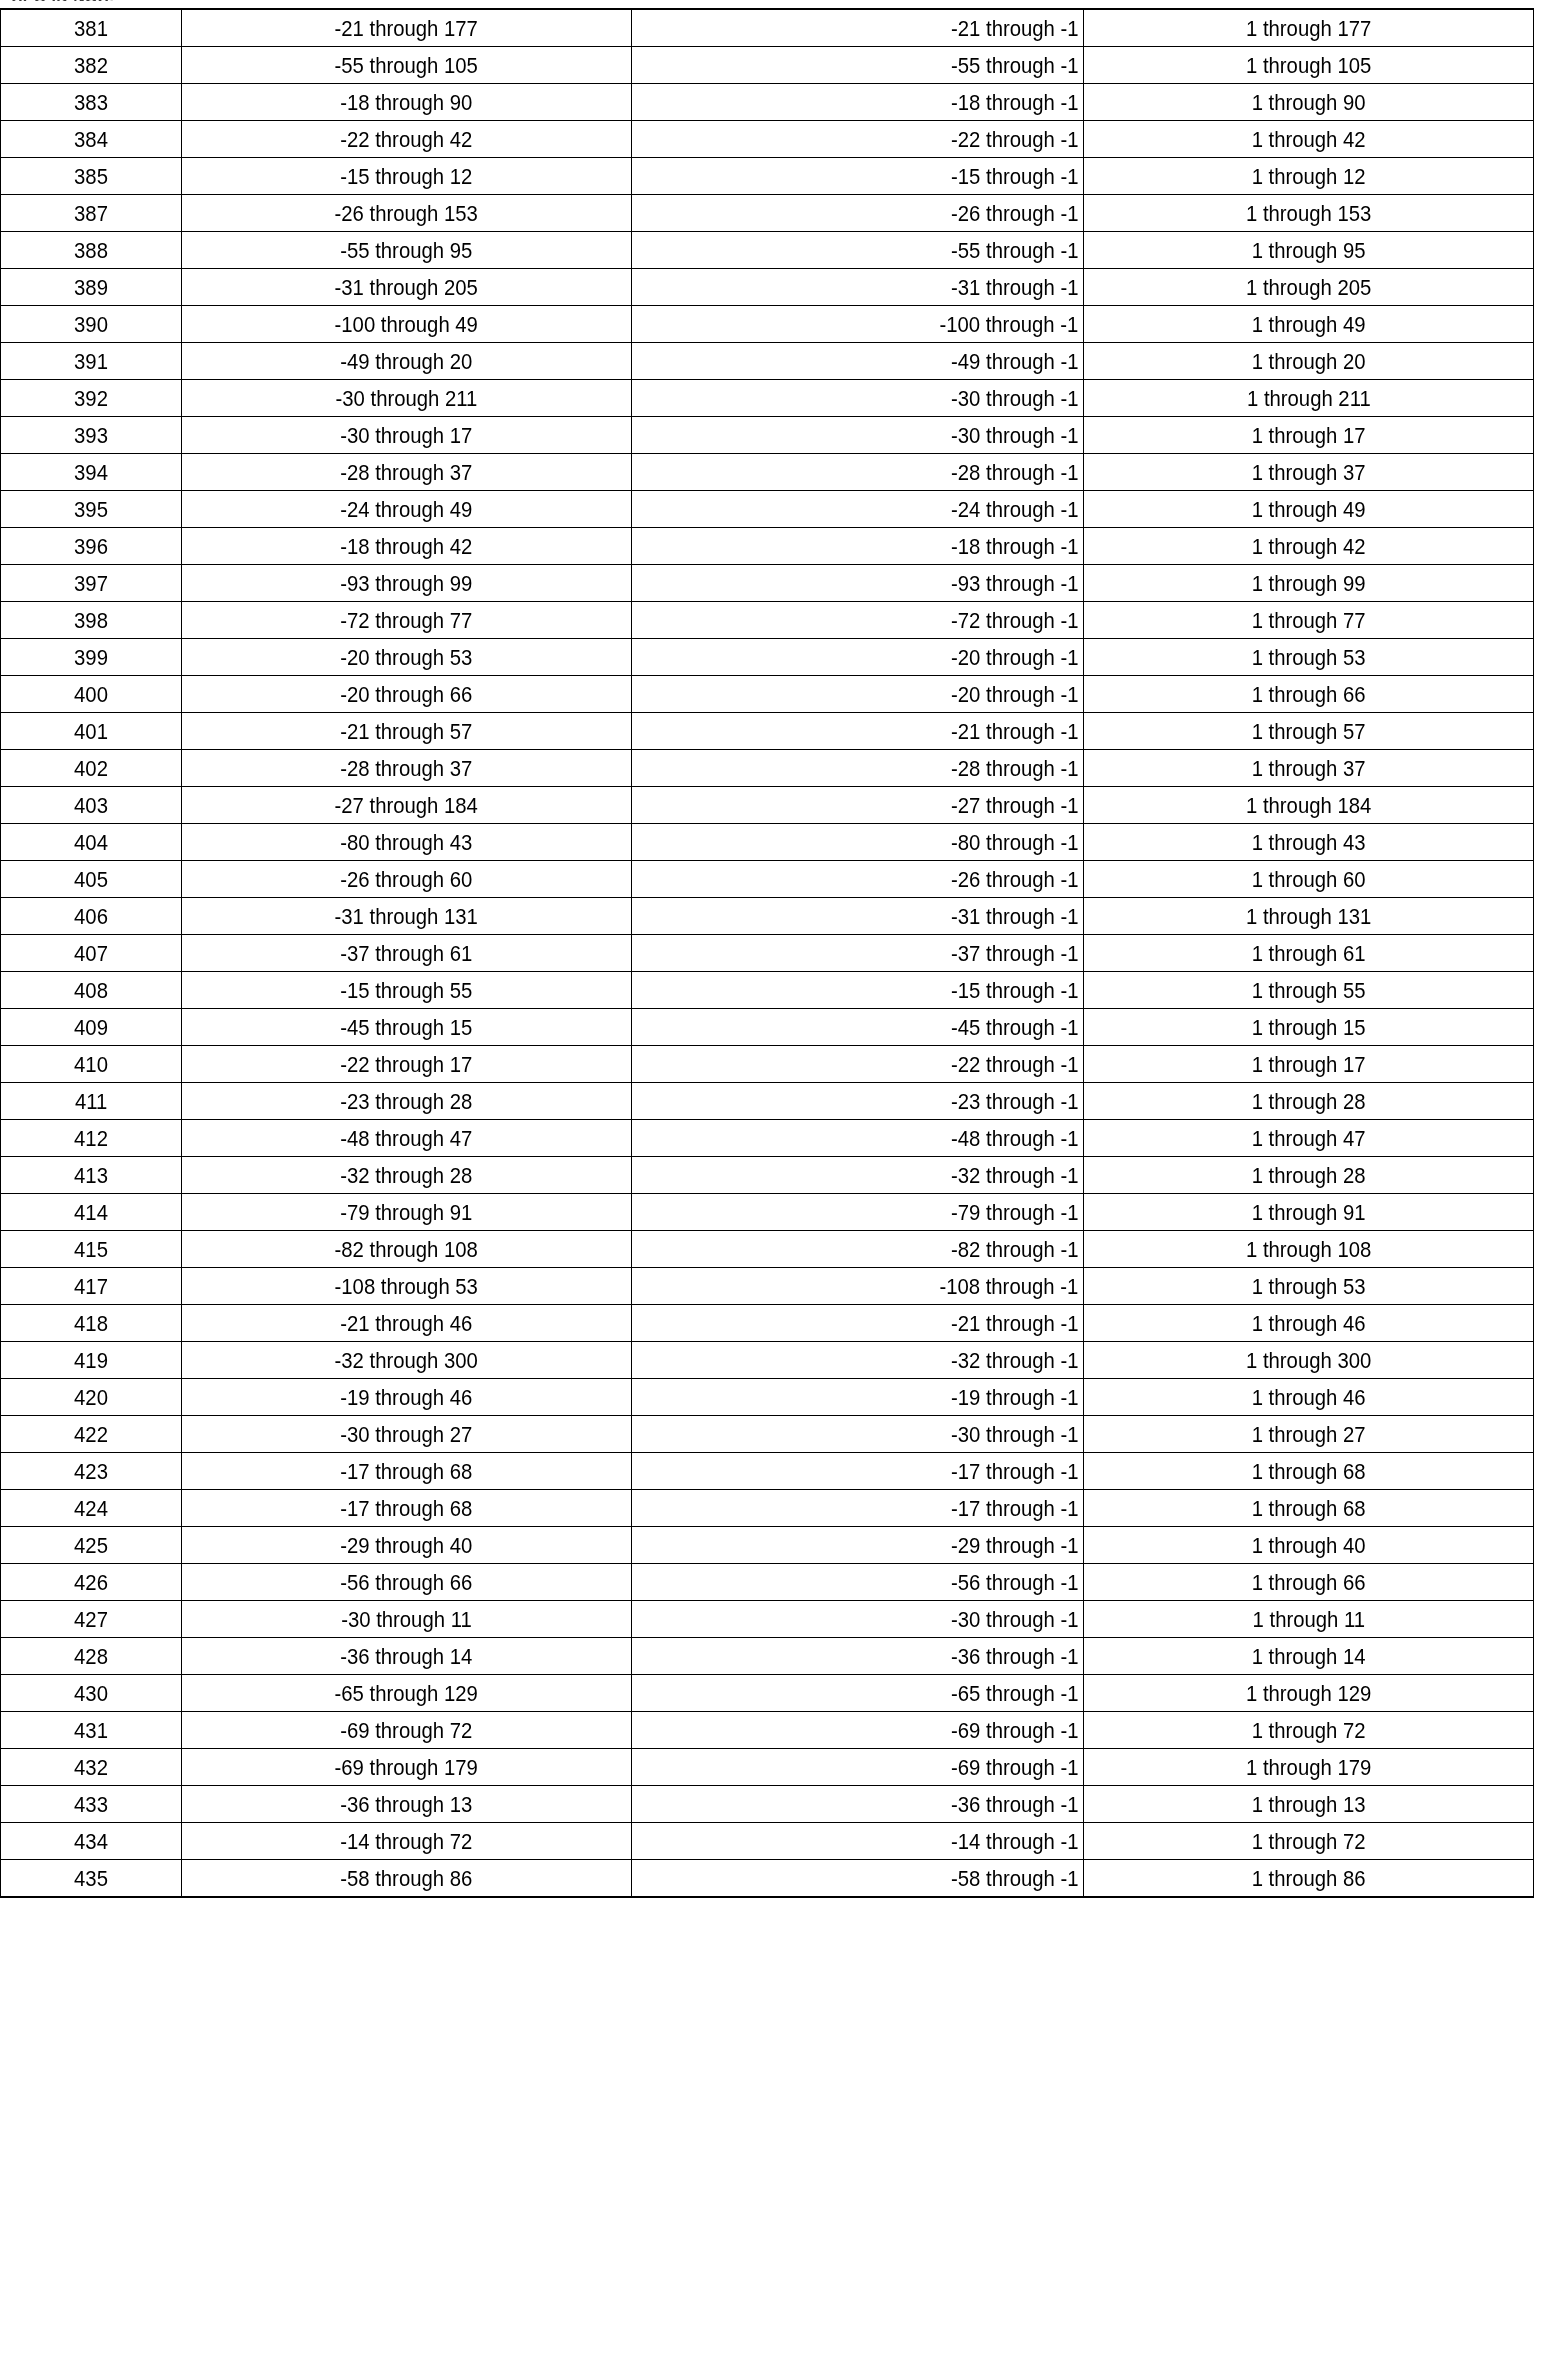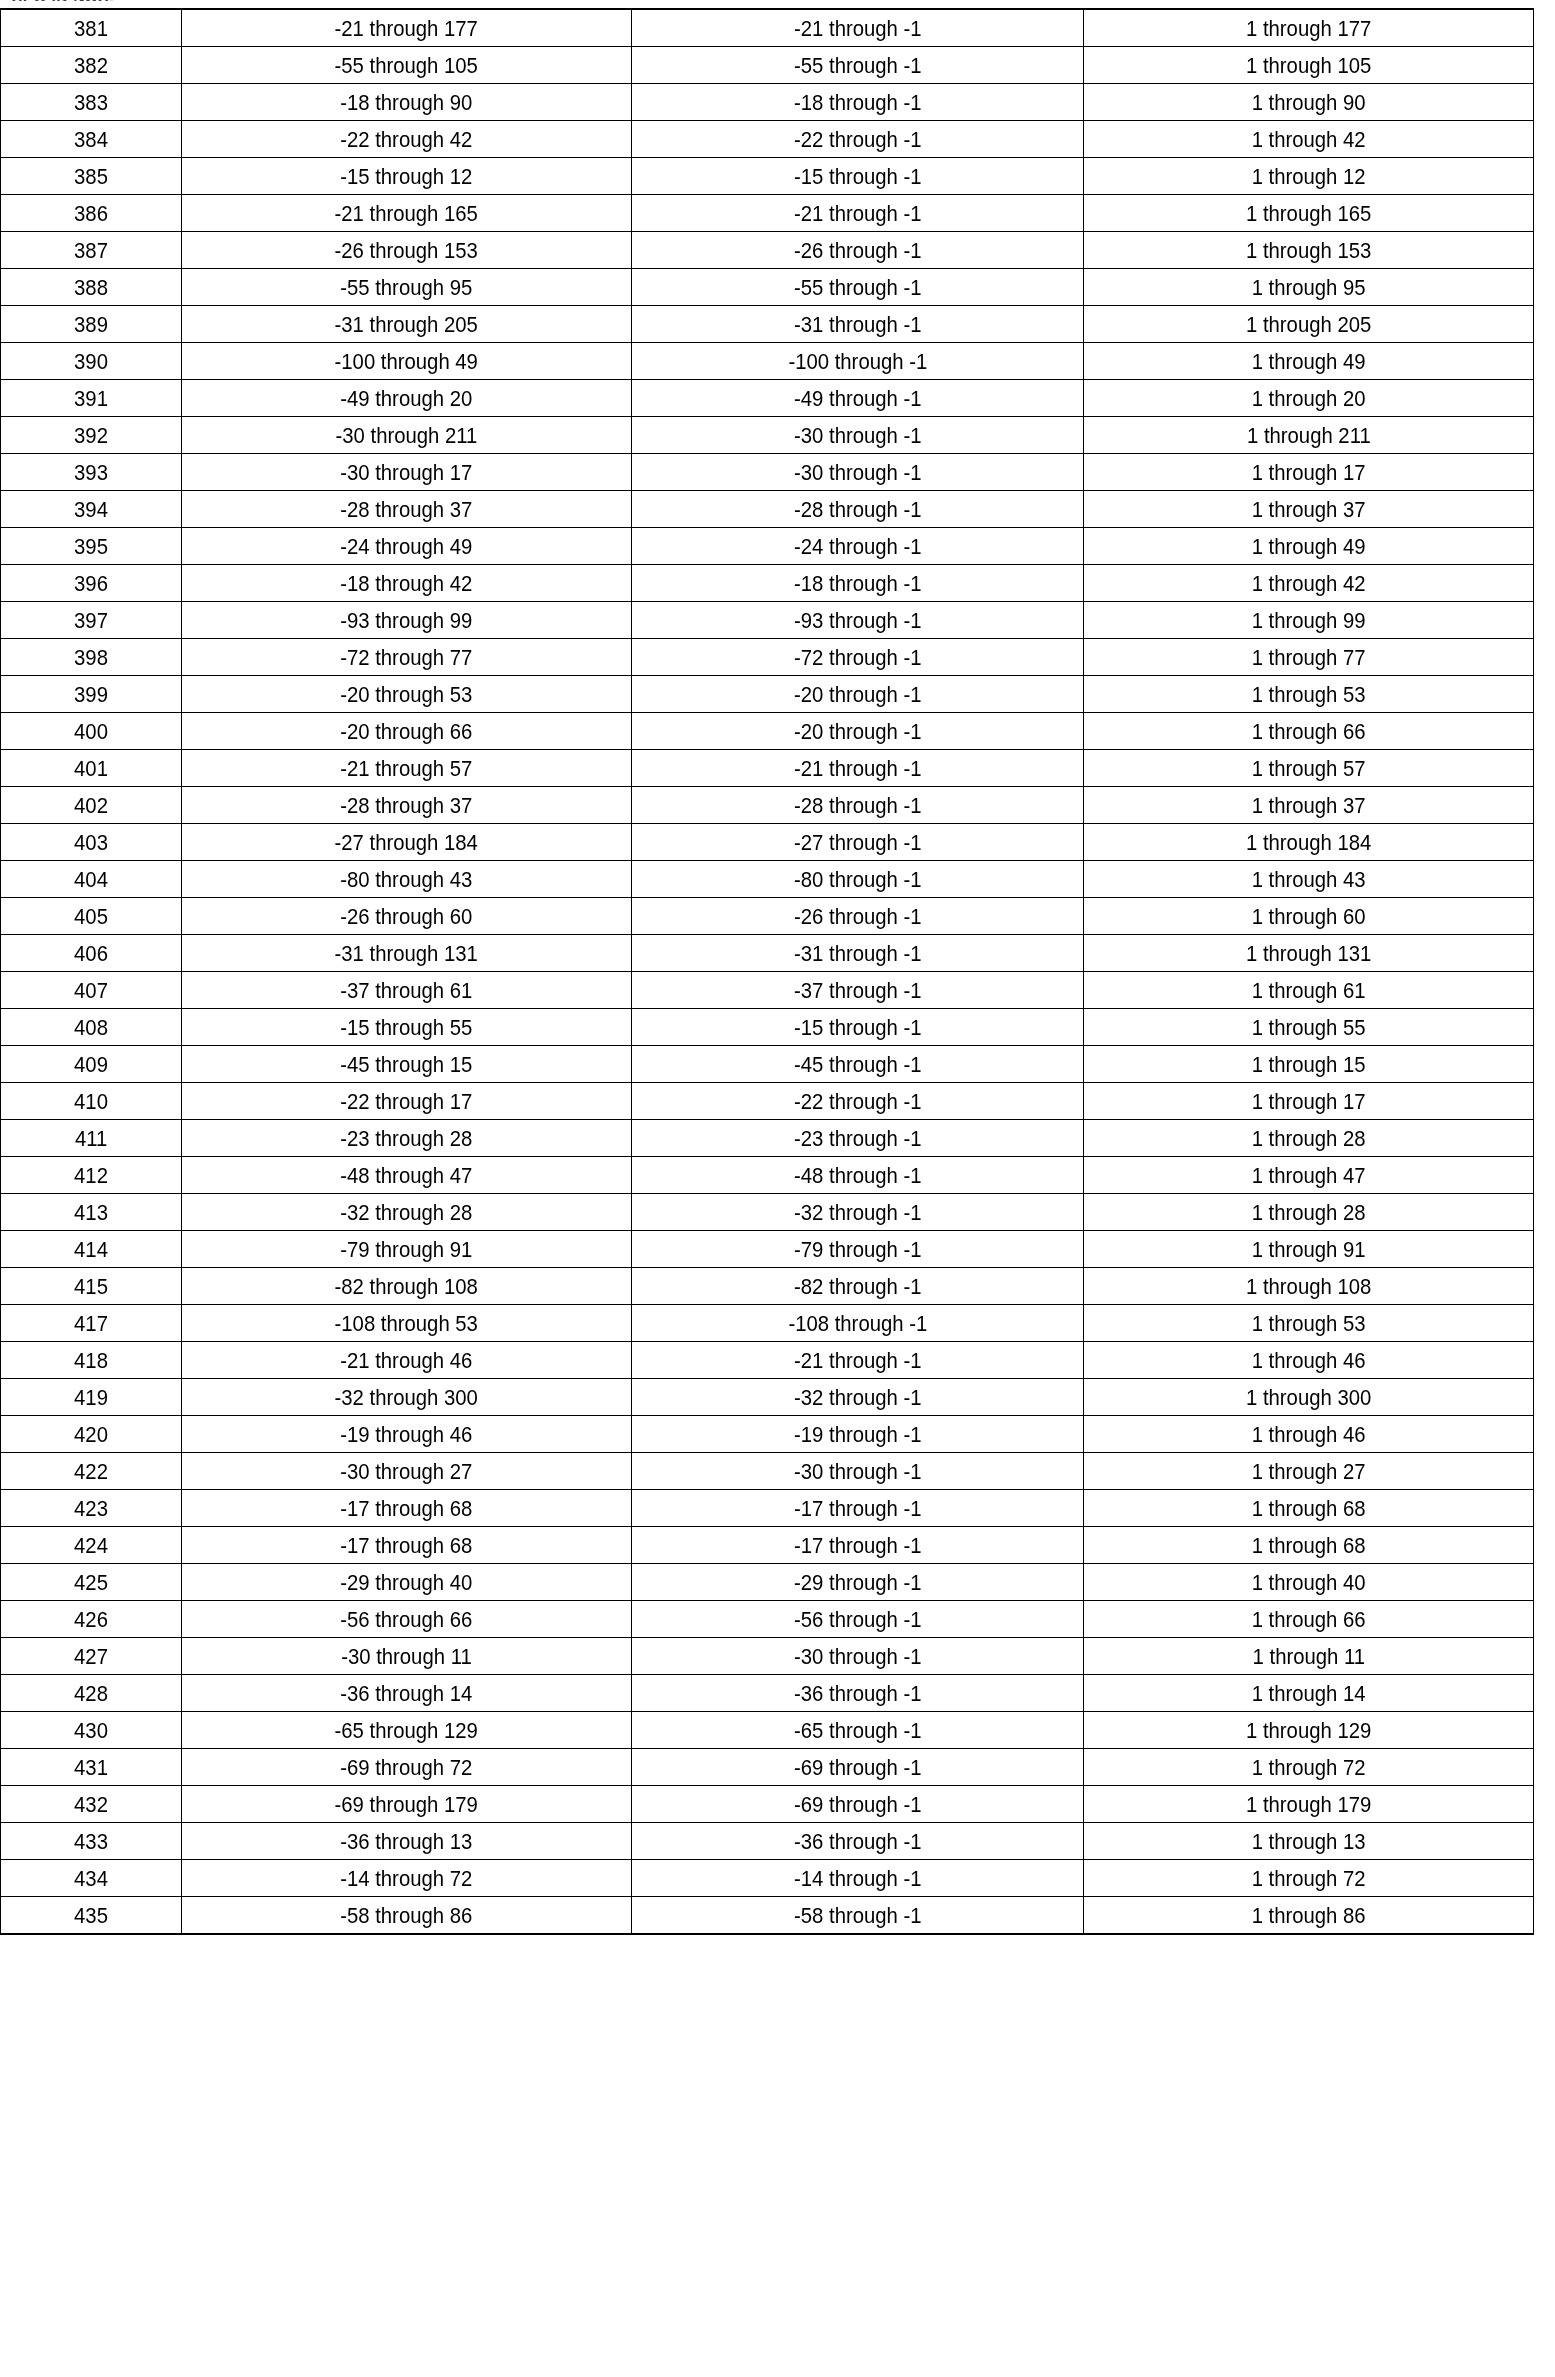--- a/index.html
+++ b/index.html
@@ -67,21 +67,21 @@
     font-size: 21.6px;
     font-weight: 400;
     line-height: 1;
     white-space: nowrap;
     color: #000000;
   }
 
   
   table#ranges-table td.col-id    { border-right-width: 0.8px; }
   table#ranges-table td.col-full  { border-left-width: 0.8px;  border-right-width: 0.8px; }
-  table#ranges-table td.col-neg   { border-left-width: 0.8px;  border-right-width: 0.8px; }
+  table#ranges-table td.col-neg   { border-left-width: 0.8px;  border-right-width: 0.8px; text-align: right; }
   table#ranges-table td.col-pos   { border-left-width: 0.8px; }
 
   table#ranges-table tr:first-child td { border-top-width: 2.5px; }
   table#ranges-table tr:last-child  td { border-bottom-width: 2.5px; }
 
   .cell-text {
     display: inline-block;
     transform: scaleX(0.94);
     transform-origin: center;
   }
@@ -124,26 +124,20 @@
           <td class="col-neg"><span class="cell-text">-22 through -1</span></td>
           <td class="col-pos"><span class="cell-text">1 through 42</span></td>
         </tr>
         <tr>
           <td class="col-id"><span class="cell-text">385</span></td>
           <td class="col-full"><span class="cell-text">-15 through 12</span></td>
           <td class="col-neg"><span class="cell-text">-15 through -1</span></td>
           <td class="col-pos"><span class="cell-text">1 through 12</span></td>
         </tr>
         <tr>
-          <td class="col-id"><span class="cell-text">386</span></td>
-          <td class="col-full"><span class="cell-text">-21 through 165</span></td>
-          <td class="col-neg"><span class="cell-text">-21 through -1</span></td>
-          <td class="col-pos"><span class="cell-text">1 through 165</span></td>
-        </tr>
-        <tr>
           <td class="col-id"><span class="cell-text">387</span></td>
           <td class="col-full"><span class="cell-text">-26 through 153</span></td>
           <td class="col-neg"><span class="cell-text">-26 through -1</span></td>
           <td class="col-pos"><span class="cell-text">1 through 153</span></td>
         </tr>
         <tr>
           <td class="col-id"><span class="cell-text">388</span></td>
           <td class="col-full"><span class="cell-text">-55 through 95</span></td>
           <td class="col-neg"><span class="cell-text">-55 through -1</span></td>
           <td class="col-pos"><span class="cell-text">1 through 95</span></td>

